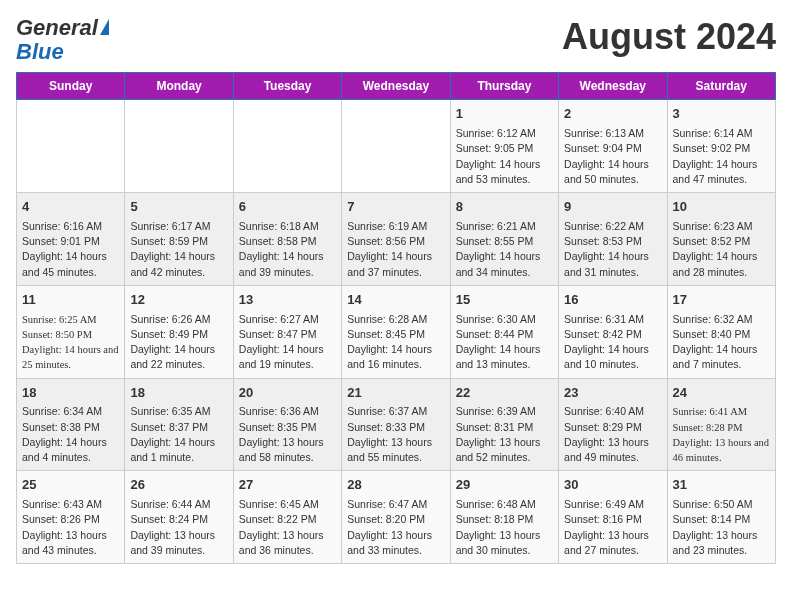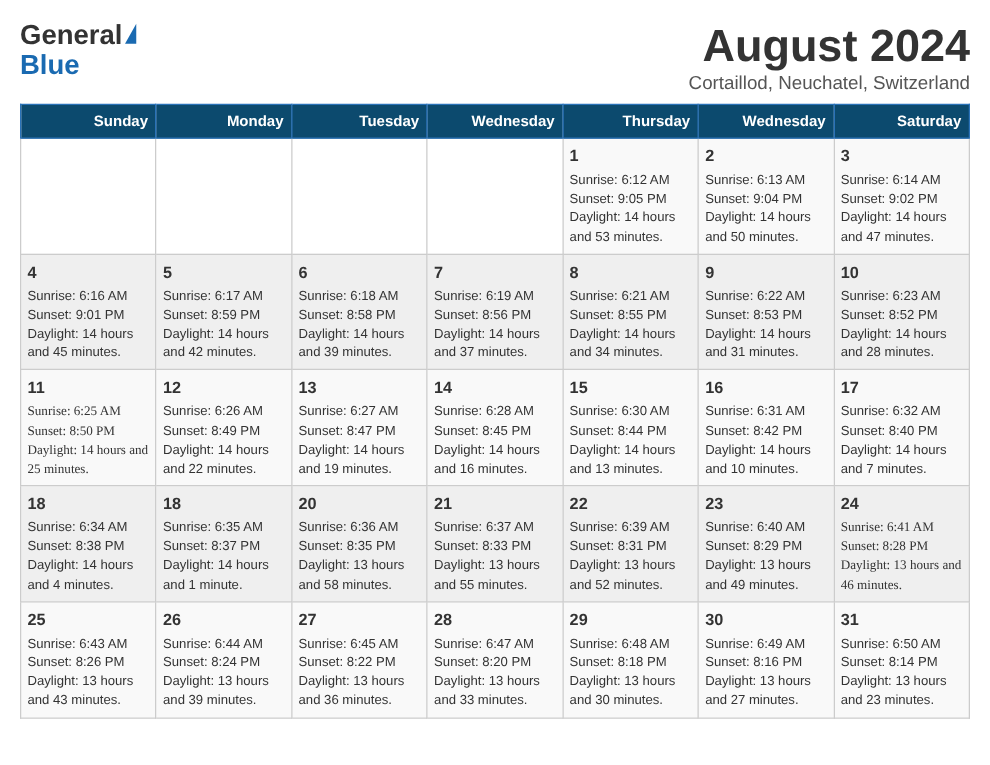--- a/index.html
+++ b/index.html
@@ -17,20 +17,21 @@
       margin-bottom: 8px;
     }
     .logo {
       display: flex;
       align-items: center;
     }
     .logo-text {
       font-size: 22px;
       font-weight: bold;
       line-height: 1.1;
+      font-style: italic;
     }
     .logo-general { color: #333; }
     .logo-blue { color: #1a6ab1; }
     .title-block {
       text-align: right;
     }
     .month-title {
       font-size: 36px;
       font-weight: bold;
       color: #333;
@@ -38,23 +39,23 @@
     .location-title {
       font-size: 15px;
       color: #555;
     }
     table {
       width: 100%;
       border-collapse: collapse;
       font-size: 11px;
     }
     thead tr th {
-      background: #0c4a6e;
+      background: #a21caf;
       color: #fff;
-      text-align: right;
+      text-align: center;
       padding: 6px 6px;
       font-size: 12px;
       font-weight: bold;
       border: 1px solid #2a72b8;
     }
     tbody tr td {
       vertical-align: top;
       padding: 5px 5px;
       border: 1px solid #ccc;
       width: 14.28%;
@@ -89,21 +90,20 @@
         <span class="logo-text logo-general">General</span>
         <span style="display:inline-block;width:0;height:0;border-left:9px solid transparent;border-right:0px solid transparent;border-bottom:16px solid #1a6ab1;margin-left:2px;margin-bottom:2px;"></span>
       </div>
       <div>
         <span class="logo-text logo-blue">Blue</span>
       </div>
     </div>
   </div>
   <div class="title-block">
     <div class="month-title">August 2024</div>
-    <div class="location-title">Cortaillod, Neuchatel, Switzerland</div>
   </div>
 </div>
 
 <table>
   <thead>
     <tr>
     <th>Sunday</th>
         <th>Monday</th>
         <th>Tuesday</th>
         <th>Wednesday</th>

